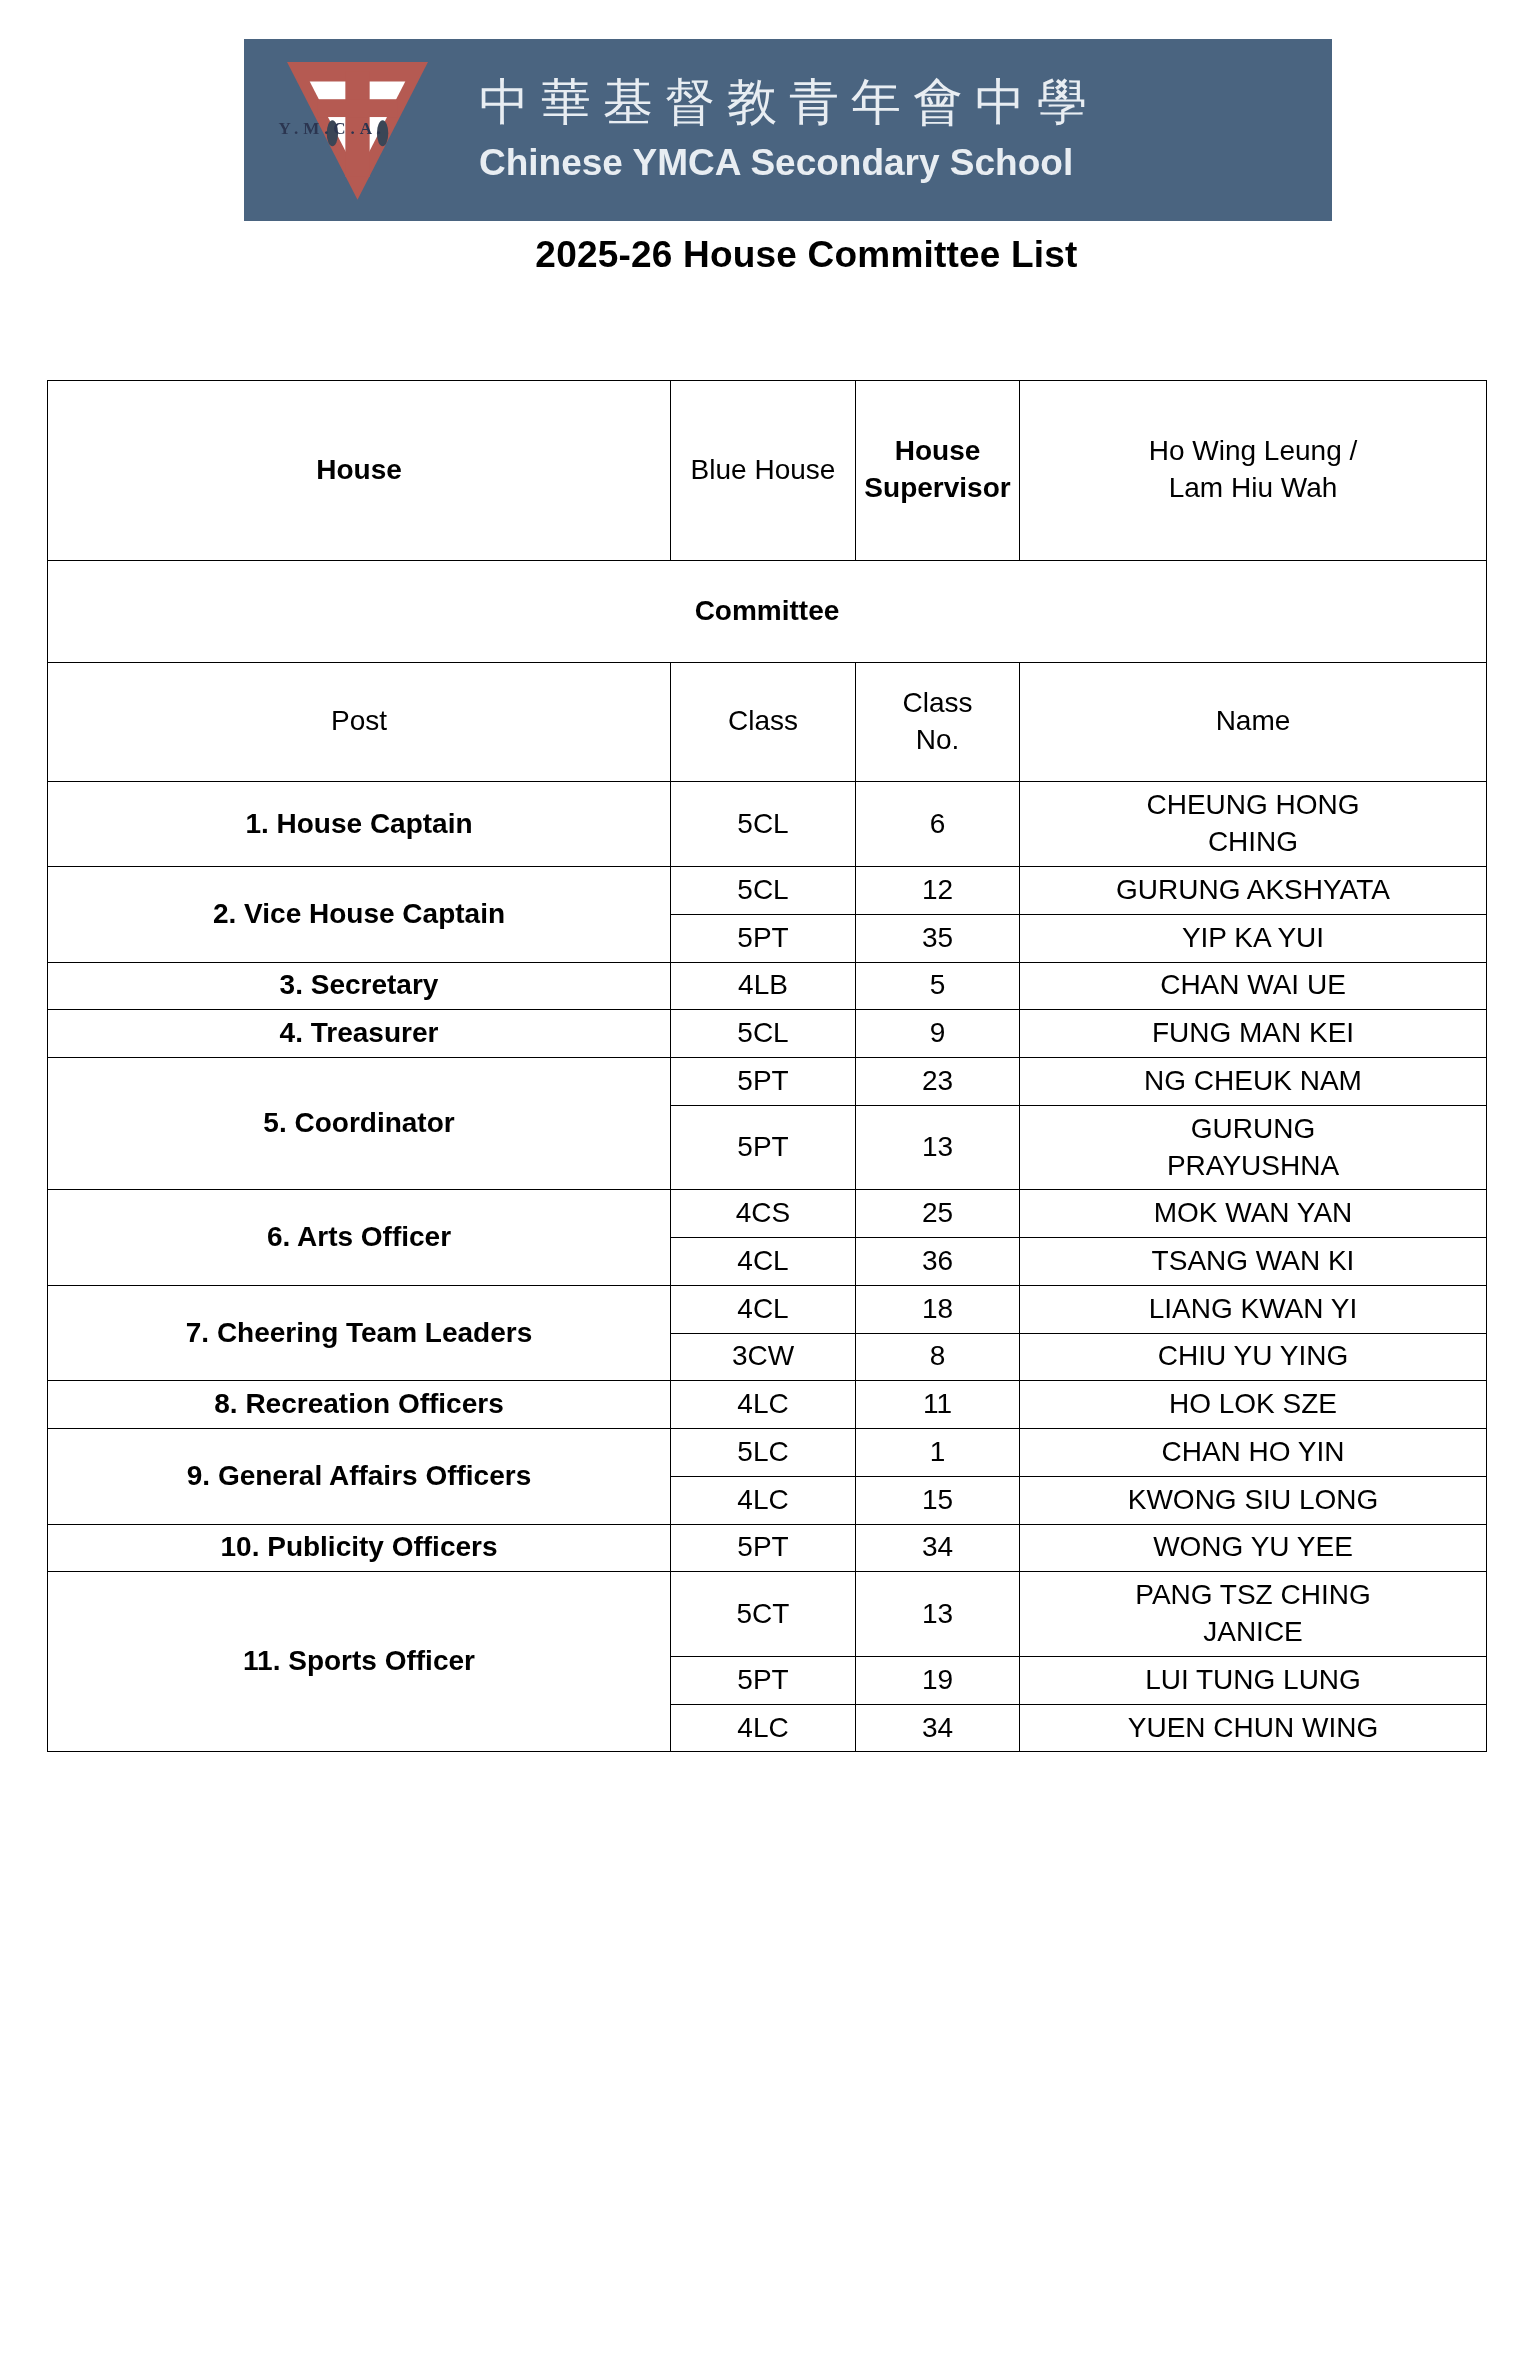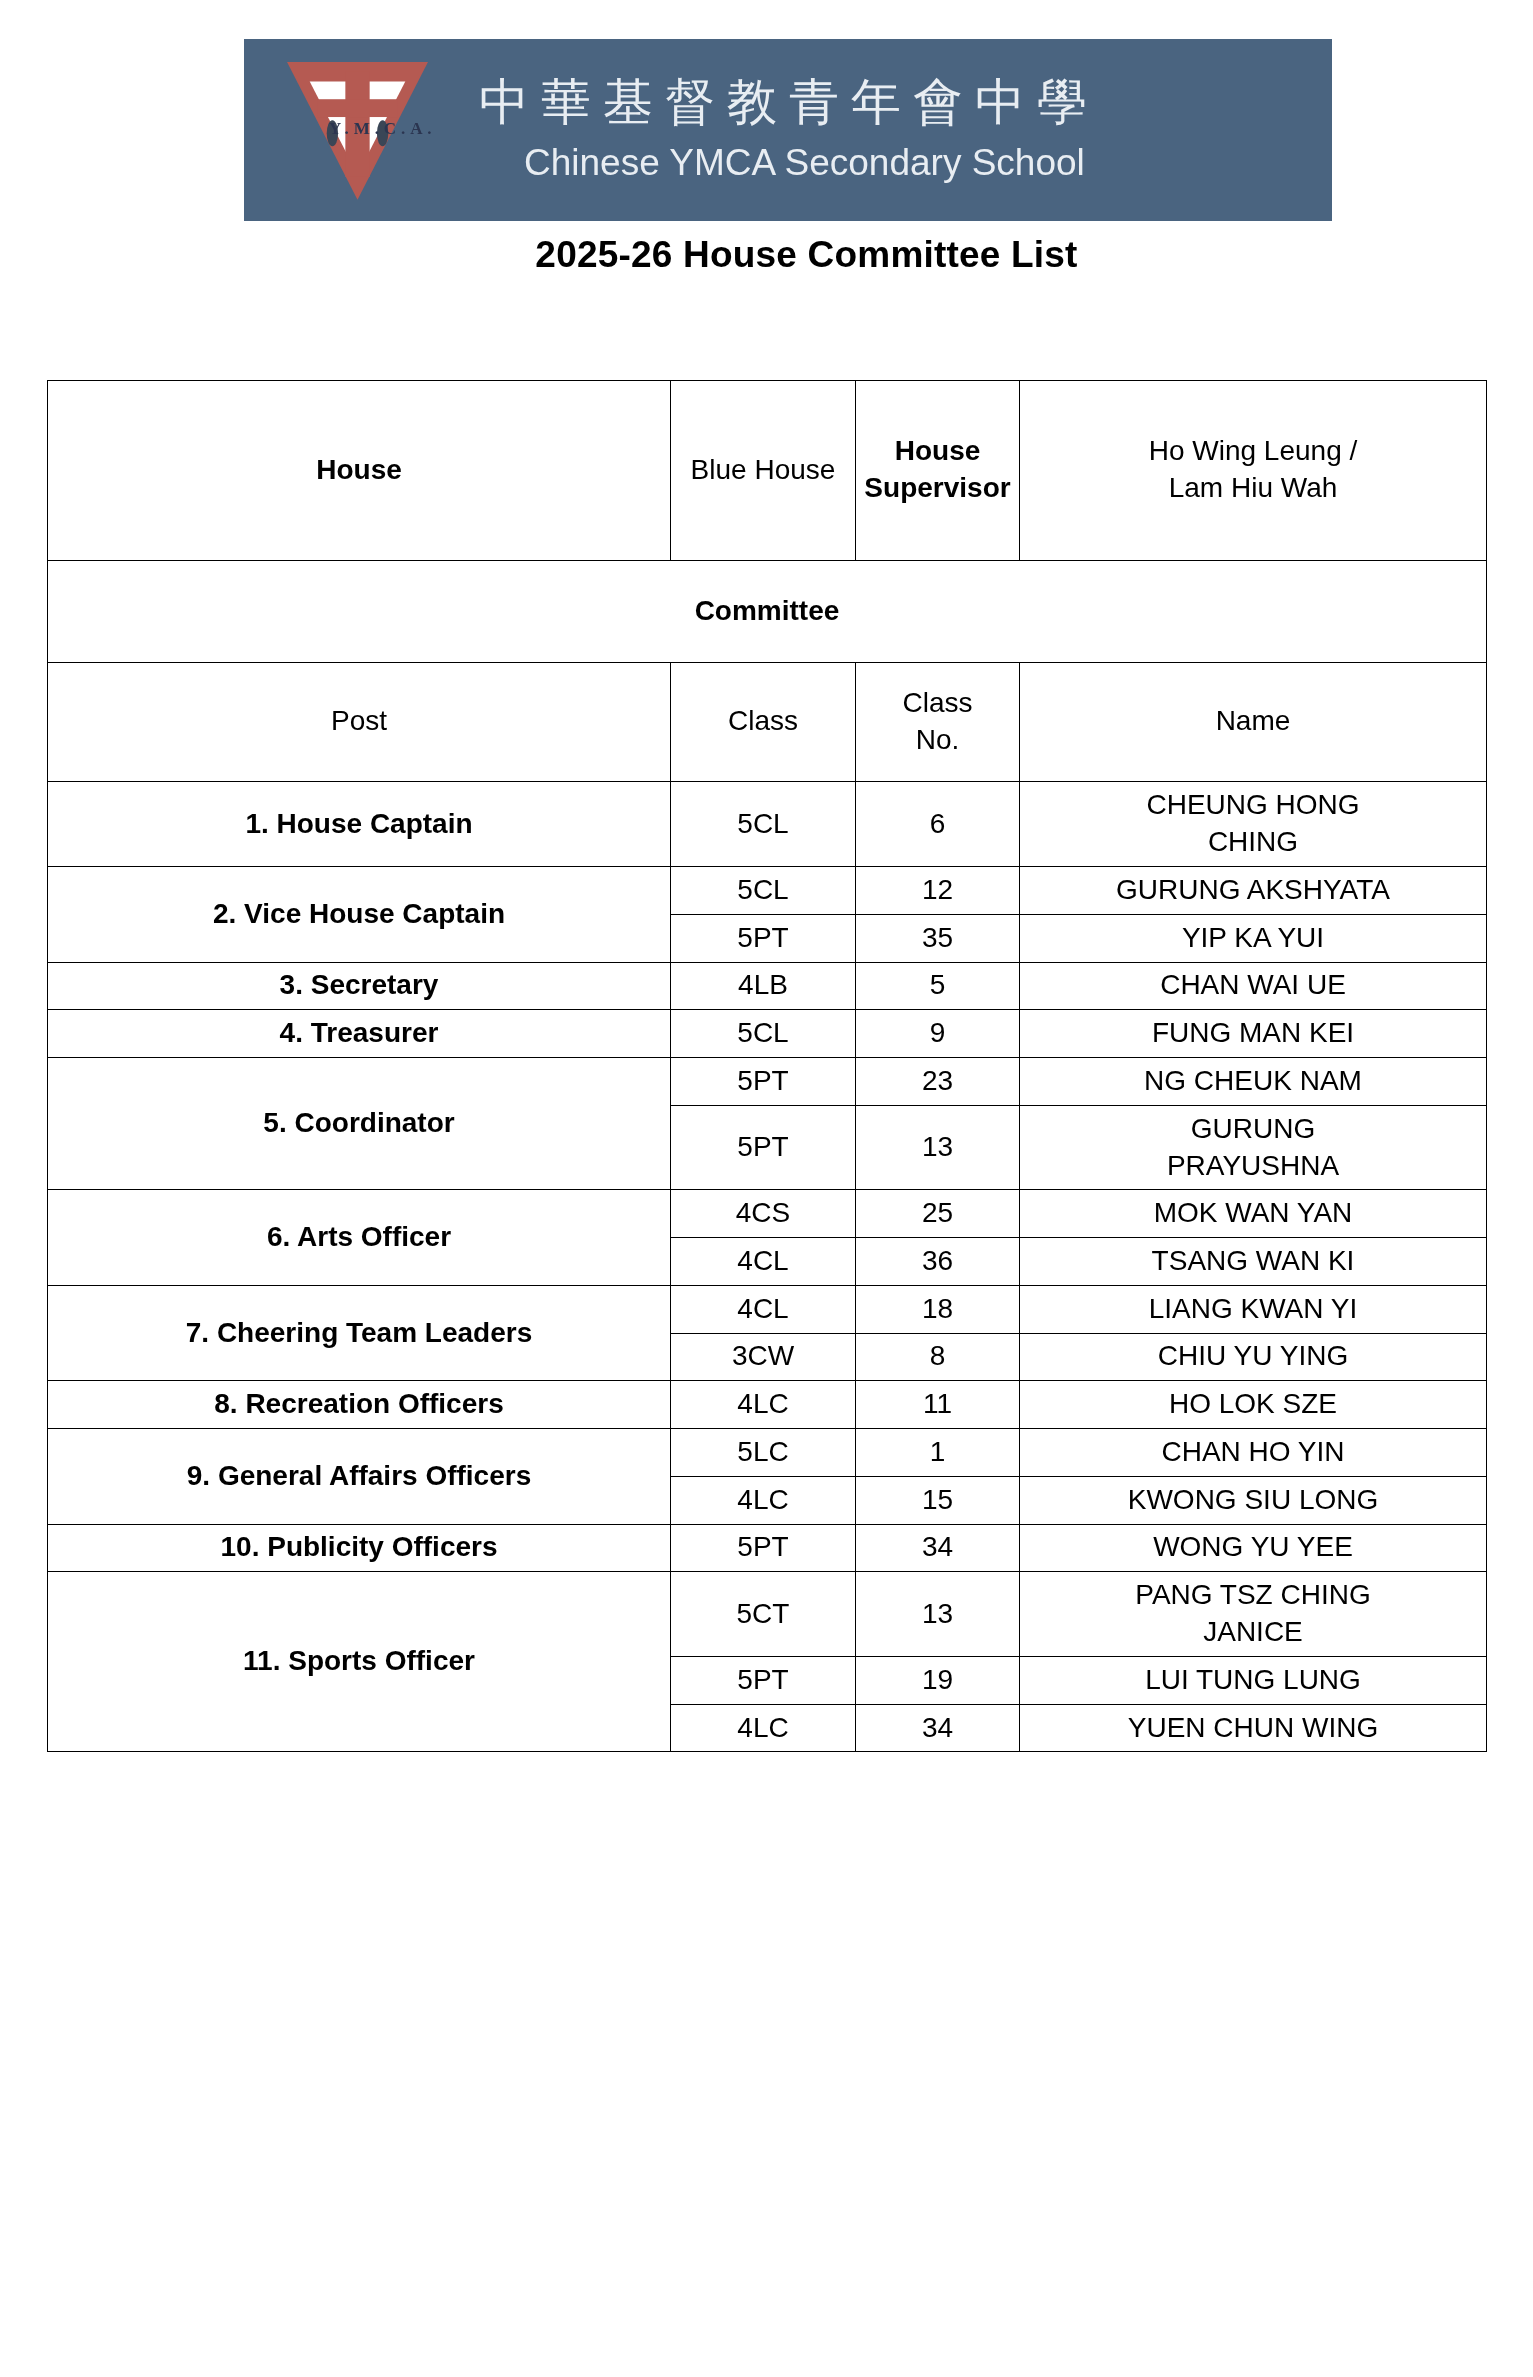--- a/index.html
+++ b/index.html
@@ -41,21 +41,21 @@
     width: 171px;
     height: 162px;
     flex: 0 0 auto;
   }
   .logo-wrap svg { display: block; }
   .logo-ymca-text {
     position: absolute;
     left: 6.5px;
     top: 70px;
     width: 158px;
-    text-align: right;
+    text-align: left;
     font-family: "Liberation Serif", serif;
     font-size: 17px;
     letter-spacing: 4.9px;
     color: #2b3550;
     font-weight: bold;
     pointer-events: none;
   }
   .school-names {
     display: flex;
     flex-direction: column;
@@ -69,23 +69,22 @@
     letter-spacing: 12px;
     font-family: "DejaVu Sans", sans-serif;
     white-space: nowrap;
   }
   .name-en {
     color: #e8edf2;
     font-size: 37px;
     line-height: 1.2;
     margin-top: 9.7px;
     font-family: "Liberation Sans", sans-serif;
-    font-weight: normal;
+    font-weight: bold;
     white-space: nowrap;
-    margin-left: 45px;
   }
 
   
   .doc-title {
     position: absolute;
     left: 0;
     top: 234px;
     width: 1533px;
     text-align: center;
     font-size: 37px;

